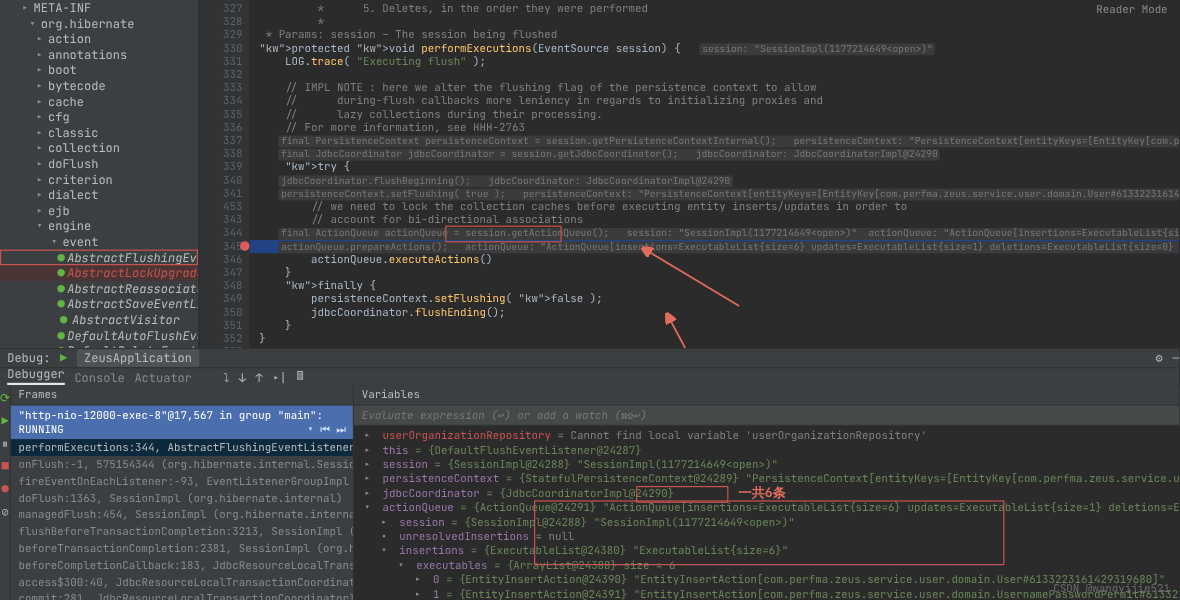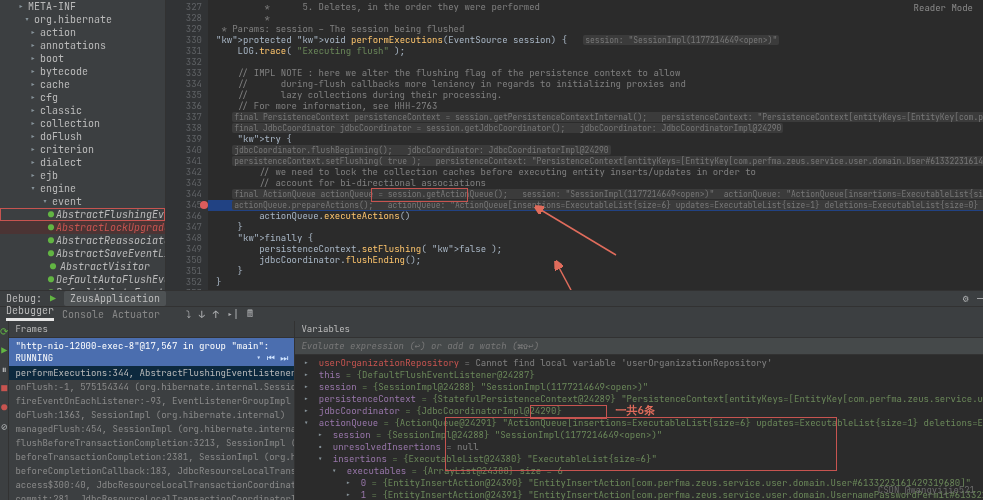--- a/index.html
+++ b/index.html
@@ -162,21 +162,21 @@
           <div>332</div>
           <div>333</div>
           <div>334</div>
           <div>335</div>
           <div>336</div>
           <div>337</div>
           <div>338</div>
           <div>339</div>
           <div>340</div>
           <div>341</div>
-          <div>342</div>
+          <div>453</div>
           <div>343</div>
           <div>344</div>
           <div>345</div>
           <div>346</div>
           <div>347</div>
           <div>348</div>
           <div>349</div>
           <div>350</div>
           <div>351</div>
           <div>352</div>
@@ -202,21 +202,21 @@
 
   <div class="dbgbar">
     <span style="color:#bbbbbb">Debug:</span>
     <span style="color:#62b543">▶</span>
     <span class="tab">ZeusApplication</span>
     <span style="flex:1"></span>
     <span class="ic">⚙</span>
     <span class="ic">—</span>
   </div>
   <div class="dbgbar" style="height:14px">
-    <span style="color:#bbbbbb;border-bottom:6px solid #e5e5e5;padding-bottom:1px">Debugger</span>
+    <span style="color:#bbbbbb;border-bottom:4px solid #e5e5e5;padding-bottom:1px">Debugger</span>
     <span style="color:#888">Console</span>
     <span style="color:#888">Actuator</span>
     <span style="width:10px"></span>
     <span class="ic">⤵</span>
     <span class="ic">↓</span>
     <span class="ic">↑</span>
     <span class="ic">▸|</span>
     <span class="ic">🖩</span>
   </div>
 

